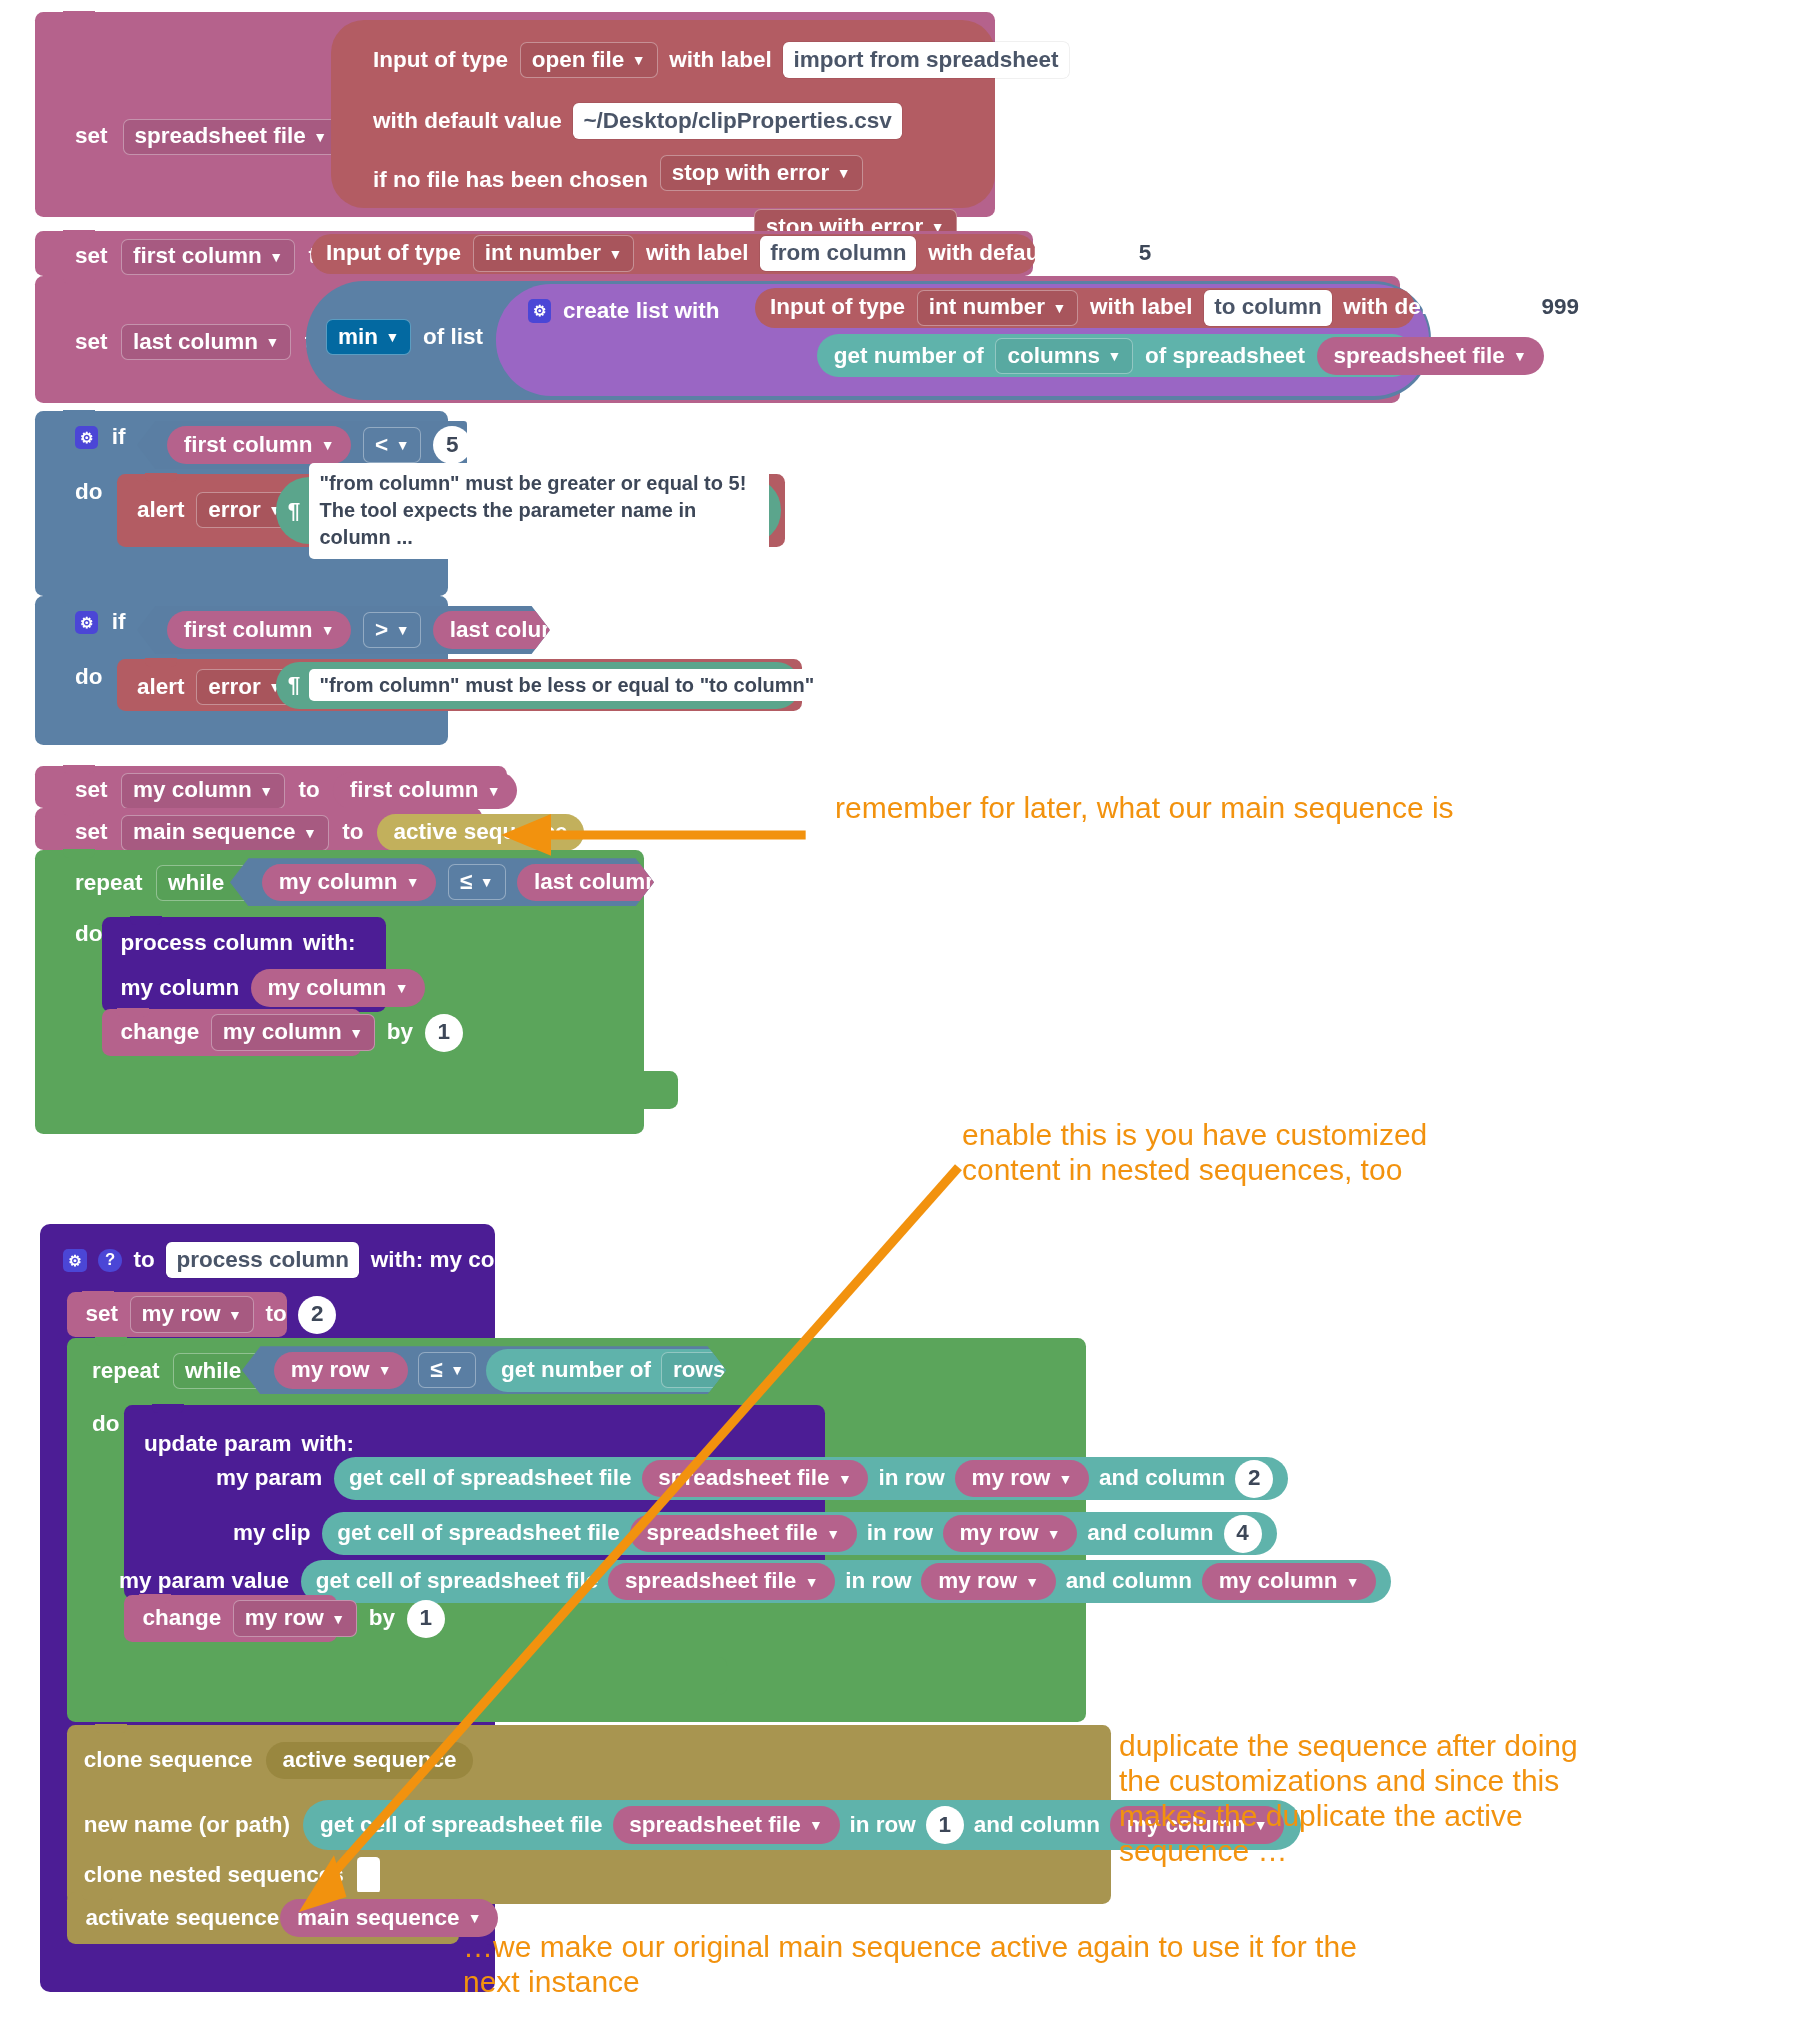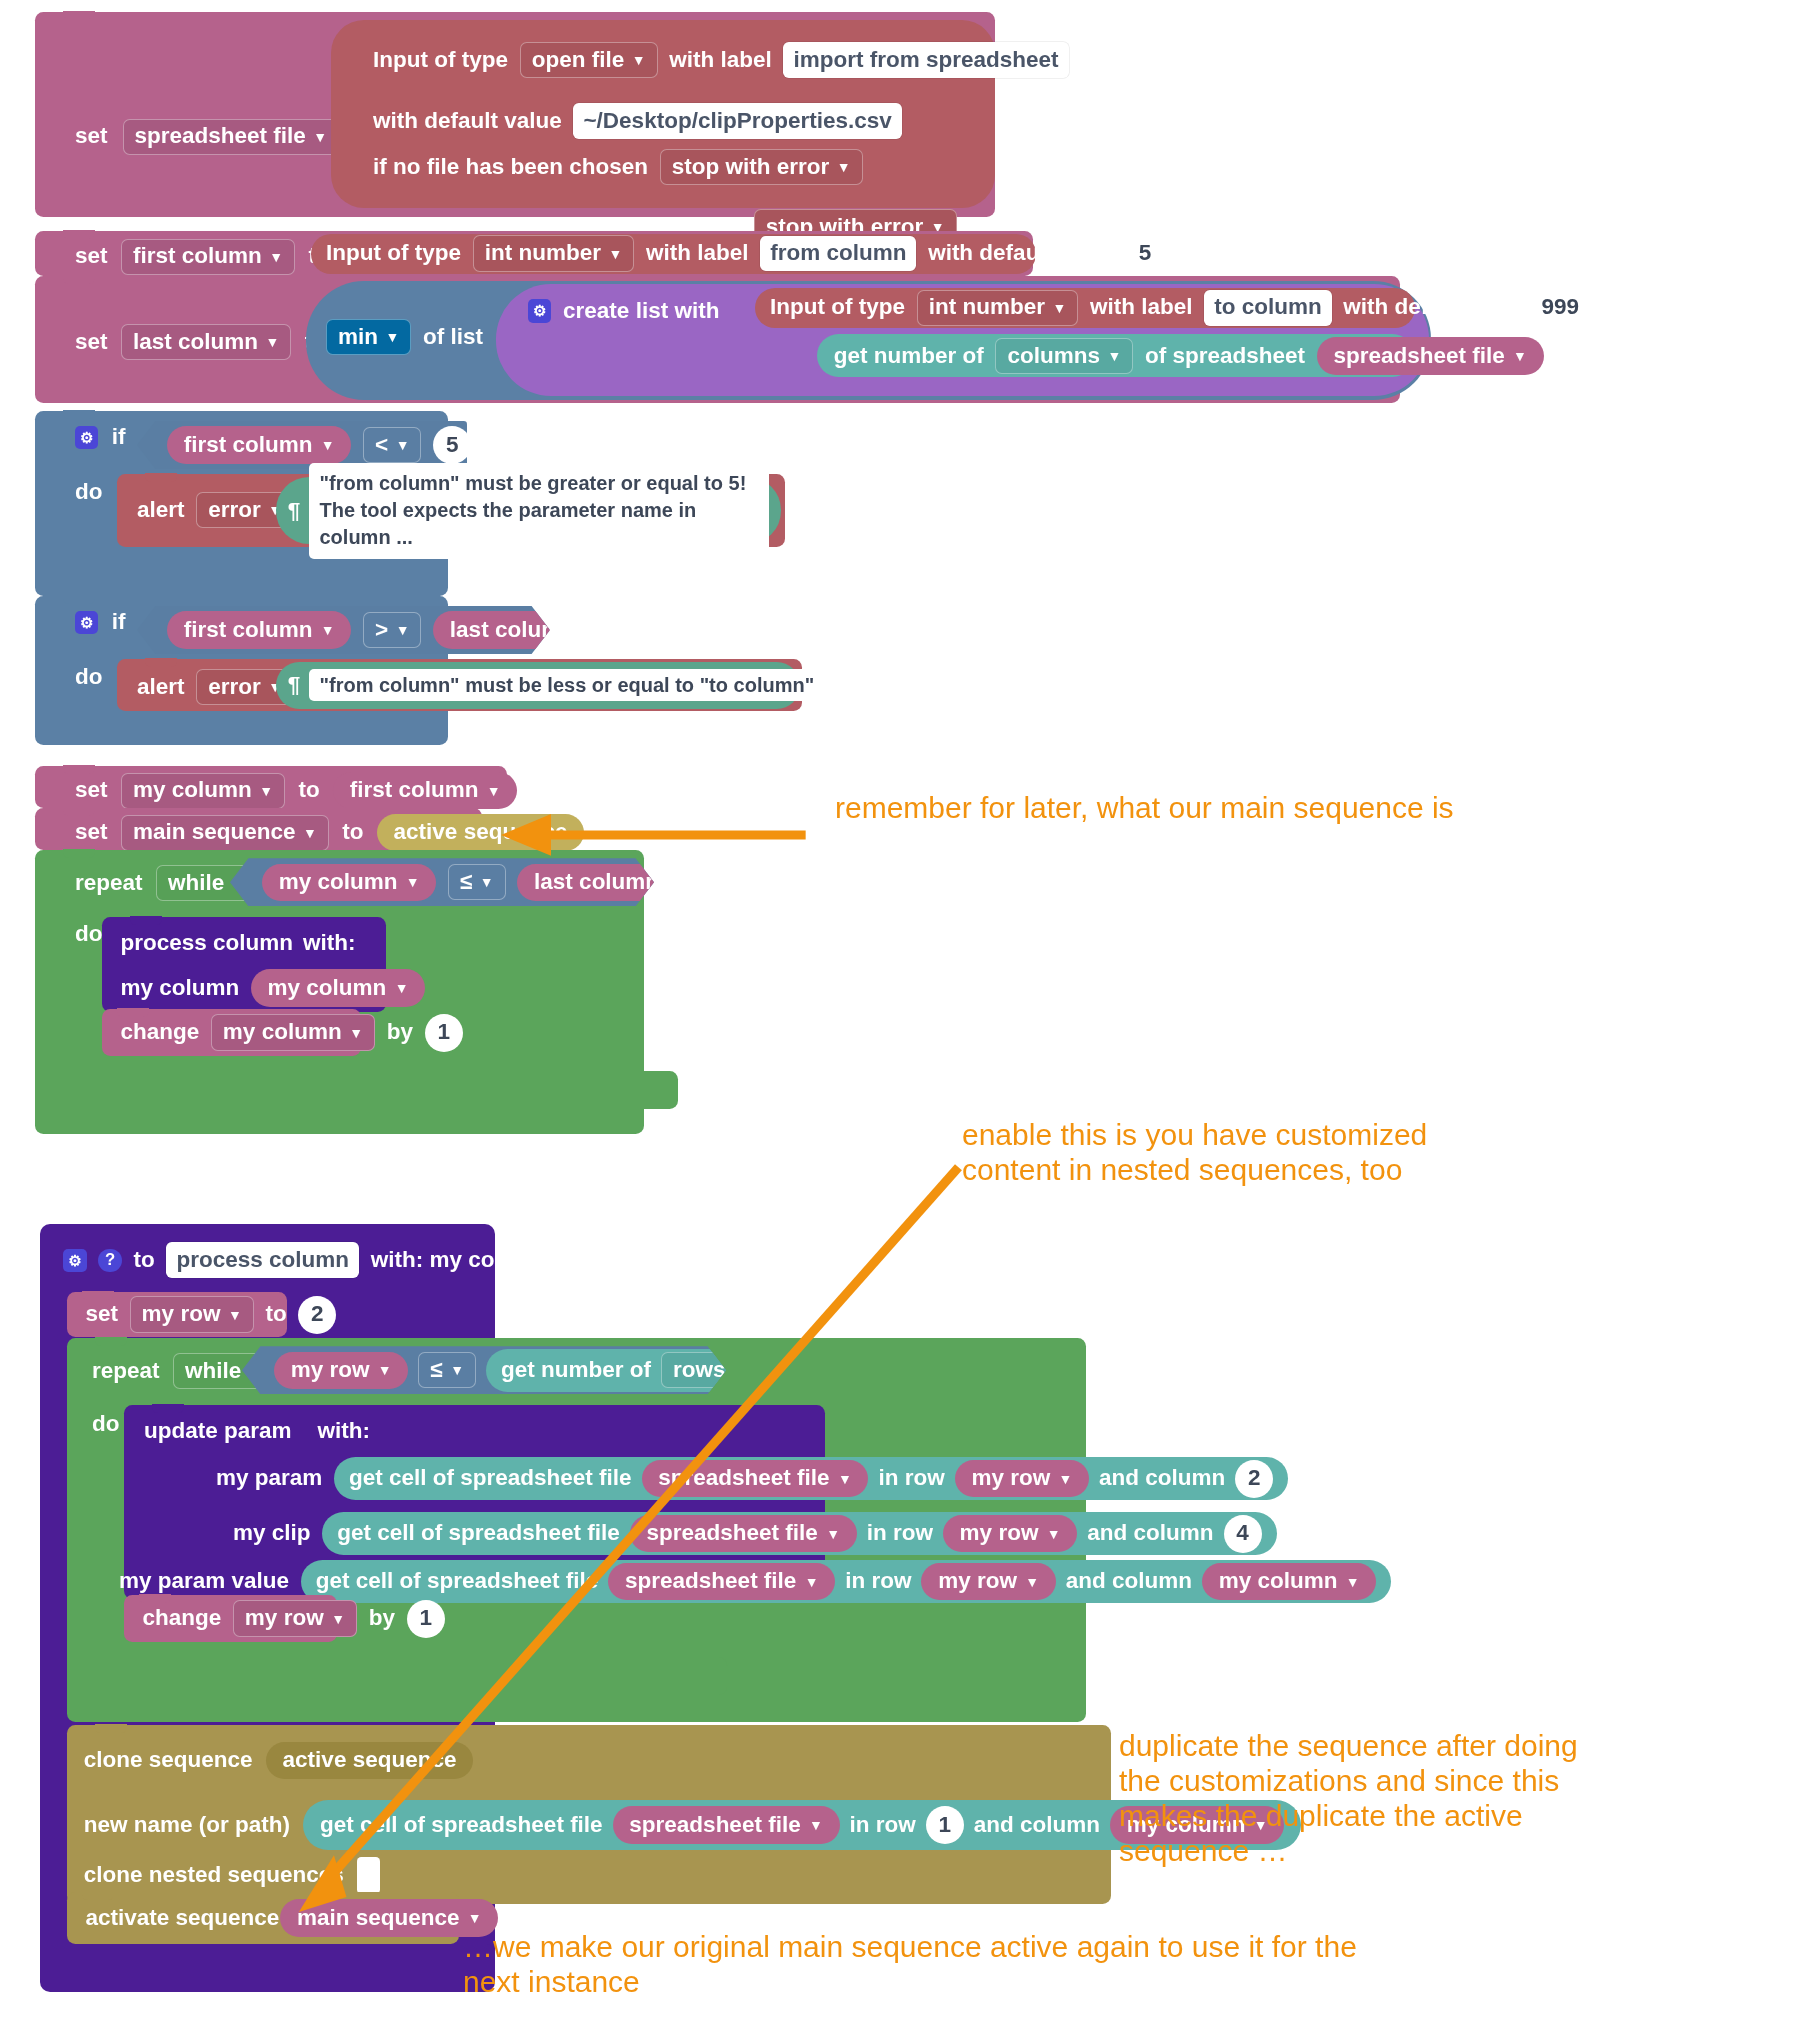--- a/index.html
+++ b/index.html
@@ -159,21 +159,21 @@
           <span>open file</span>
           <span class="caret">▼</span>
         </span>
         <span class="lbl">with label</span>
         <span class="txtfield">import from spreadsheet</span>
       </div>
       <div class="row" style="position:absolute; left:42px; top:83px; gap:11.7px;">
         <span class="lbl">with default value</span>
         <span class="txtfield">~/Desktop/clipProperties.csv</span>
       </div>
-      <div class="row" style="position:absolute; left:42px; top:129px; gap:11.7px;">
+      <div class="row" style="position:absolute; left:42px; top:135px; gap:11.7px;align-items:flex-end;">
         <span class="lbl">if no file has been chosen</span>
         <span class="fld fld-drop c-input-d">
           <span>stop with error</span>
           <span class="caret">▼</span>
         </span>
       </div>
       <div class="row" style="position:absolute; left:42px; top:189px; gap:7px;">
         <span class="lbl">if nonexistent file has been chosen</span>
         <span class="fld fld-drop c-input-d">
           <span>stop with error</span>
@@ -481,21 +481,21 @@
           <span class="rep c-var">
             <span>spreadsheet file</span>
             <span class="caret">▼</span>
           </span>
         </span>
       </div>
       <span class="lbl" style="position:absolute; left:25px; top:75px;">do</span>
 
       <div class="blk c-proc" style="left:57px; top:67px; width:701px; height:194px; display:block;">
         <div class="notch c-proc"></div>
-        <div class="row" style="position:absolute; left:20px; top:15px; gap:26px;text-align:center;">
+        <div class="row" style="position:absolute; left:20px; top:28px; gap:10px;text-align:center;">
           <span class="lbl">update param</span>
           <span class="lbl">with:</span>
         </div>
 
         <div class="row" style="position:absolute; left:92px; top:52px; gap:11.7px;">
           <span class="lbl">my param</span>
           <span class="blk c-sheet" style="position:relative; border-radius:22px; height:43px; padding:0 15px; gap:10px; display:inline-flex;">
             <span class="lbl">get cell of spreadsheet file</span>
             <span class="rep c-var">
               <span>spreadsheet file</span>

